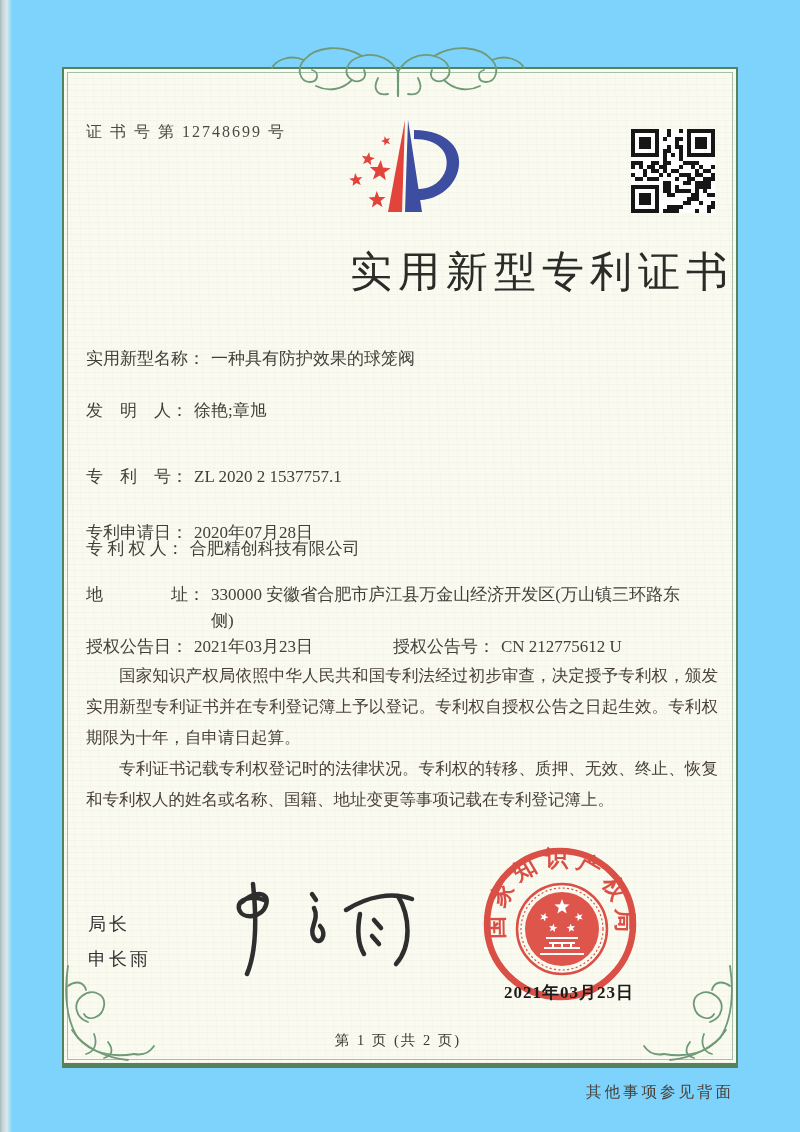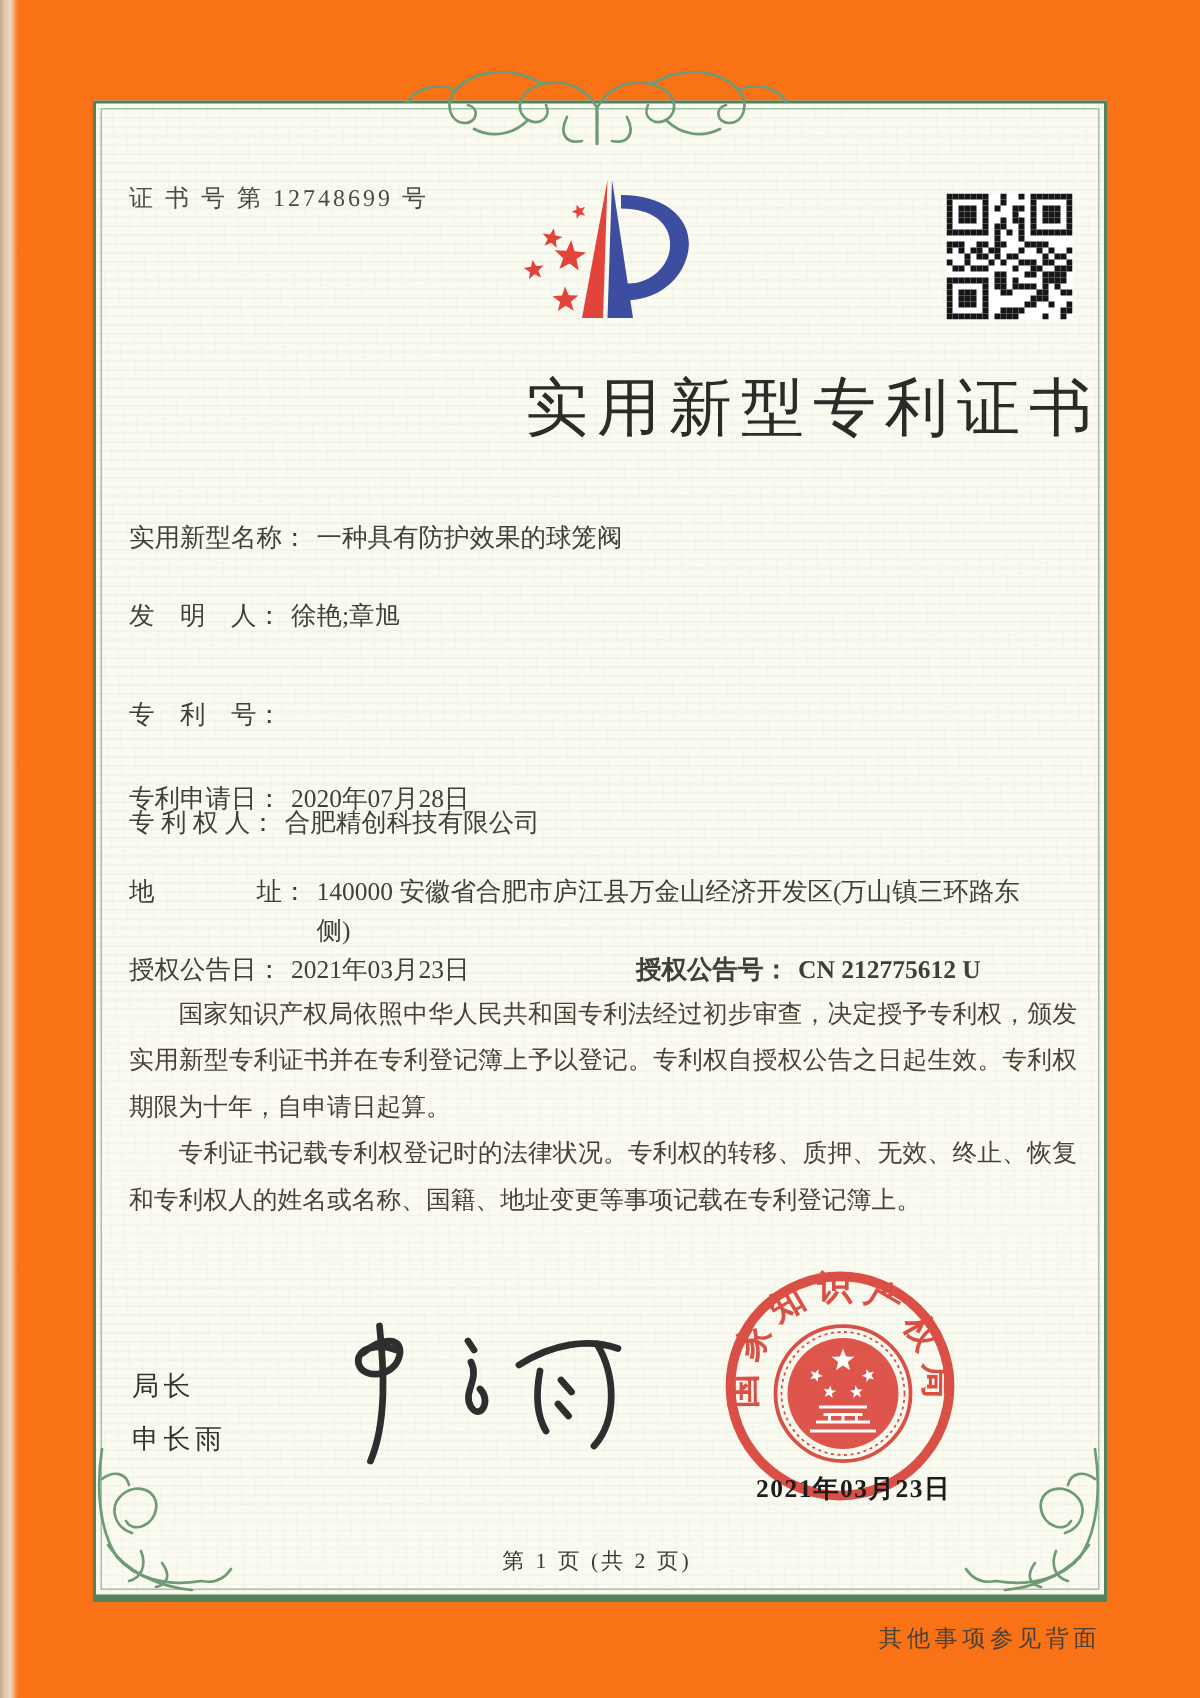--- a/index.html
+++ b/index.html
@@ -1,38 +1,38 @@
 <!DOCTYPE html>
 <html><head>
 <meta charset="utf-8">
 <style>
   html,body{margin:0;padding:0;}
   body{background:#e8e8e6;font-family:"Liberation Serif", serif;}
-  .page{position:relative;width:800px;height:1132px;background:#f97316;overflow:hidden;margin:0 auto;}
+  .page{position:relative;width:800px;height:1132px;background:#7dd3fc;overflow:hidden;margin:0 auto;}
   .scan-edge{position:absolute;left:0;top:0;bottom:0;width:12px;
     background:linear-gradient(to right,#b3b3ae 0,#d8d8d3 3px,#efefe9 7px,rgba(255,255,255,0) 12px);opacity:.8;}
   
   .frame{position:absolute;left:62px;top:67px;width:672px;height:994px;
     border:2px solid #55815d;border-bottom-width:5px;
     background:
       repeating-linear-gradient(0deg, rgba(120,160,125,0.055) 0 1px, rgba(0,0,0,0) 1px 6px),
       repeating-linear-gradient(88deg, rgba(120,160,125,0.035) 0 1px, rgba(0,0,0,0) 1px 9px),
       #fbfaf0;}
   .frame-inner{position:absolute;inset:3px;border:1px solid #a3c0a9;}
   .ornament{position:absolute;color:#6e9b76;}
   .cert-number{position:absolute;left:86px;top:122px;font-size:16px;letter-spacing:2px;color:#4a4a44;}
   .logo{position:absolute;left:334px;top:108px;width:150px;height:128px;}
   .qr{position:absolute;left:631px;top:129px;width:84px;height:84px;background:#fff;}
   .title{position:absolute;left:62px;top:244px;width:672px;text-align:right;
     font-size:42px;letter-spacing:6px;color:#2b2b28;font-weight:500;}
   .field-row{position:absolute;left:86px;width:634px;display:flex;align-items:flex-start;
     font-size:17px;line-height:26px;color:#403f39;}
   .field-label{flex:0 0 auto;white-space:pre;}
   .field-value{margin-left:6px;max-width:480px;}
-  .row-pair .group2{margin-left:111px;display:flex;font-weight:bold;}
+  .row-pair .group2{margin-left:80px;display:flex;}
   .paragraphs{position:absolute;left:86px;top:660px;width:632px;color:#4a4138;}
   .paragraphs p{margin:0;font-size:16.5px;line-height:31px;text-indent:2em;text-align:justify;}
   .officer-title{position:absolute;left:88px;top:912px;font-size:18px;letter-spacing:3px;color:#333;
     font-family:"Liberation Sans", sans-serif;}
   .officer-name{position:absolute;left:88px;top:947px;font-size:18px;letter-spacing:3px;color:#333;
     font-family:"Liberation Sans", sans-serif;}
   .signature{position:absolute;left:212px;top:872px;width:225px;height:118px;}
   .seal{position:absolute;left:478px;top:844px;width:164px;height:164px;opacity:.94;}
   .seal-date{position:absolute;left:485px;top:981px;width:168px;text-align:center;
     font-size:17px;font-weight:bold;letter-spacing:1px;color:#1c1c1c;}
@@ -329,32 +329,33 @@
   <div class="field-row" style="top:398px">
     <span class="field-label">发　明　人：</span>
     <span class="field-value">徐艳;章旭</span>
   </div>
   <div class="field-row" style="top:346px">
     <span class="field-label">实用新型名称：</span>
     <span class="field-value">一种具有防护效果的球笼阀</span>
   </div>
   <div class="field-row" style="top:464px">
     <span class="field-label">专　利　号：</span>
+    <span class="field-value">ZL 2020 2 1537757.1</span>
   </div>
   <div class="field-row" style="top:520px">
     <span class="field-label">专利申请日：</span>
     <span class="field-value">2020年07月28日</span>
   </div>
   <div class="field-row" style="top:536px">
     <span class="field-label">专 利 权 人：</span>
     <span class="field-value">合肥精创科技有限公司</span>
   </div>
   <div class="field-row" style="top:582px">
     <span class="field-label">地　　　　址：</span>
-    <span class="field-value">140000 安徽省合肥市庐江县万金山经济开发区(万山镇三环路东侧)</span>
+    <span class="field-value">330000 安徽省合肥市庐江县万金山经济开发区(万山镇三环路东侧)</span>
   </div>
   <div class="field-row row-pair" style="top:634px">
     <span class="field-label">授权公告日：</span>
     <span class="field-value">2021年03月23日</span>
     <span class="group2">
       <span class="field-label">授权公告号：</span>
       <span class="field-value">CN 212775612 U</span>
     </span>
   </div>
 

